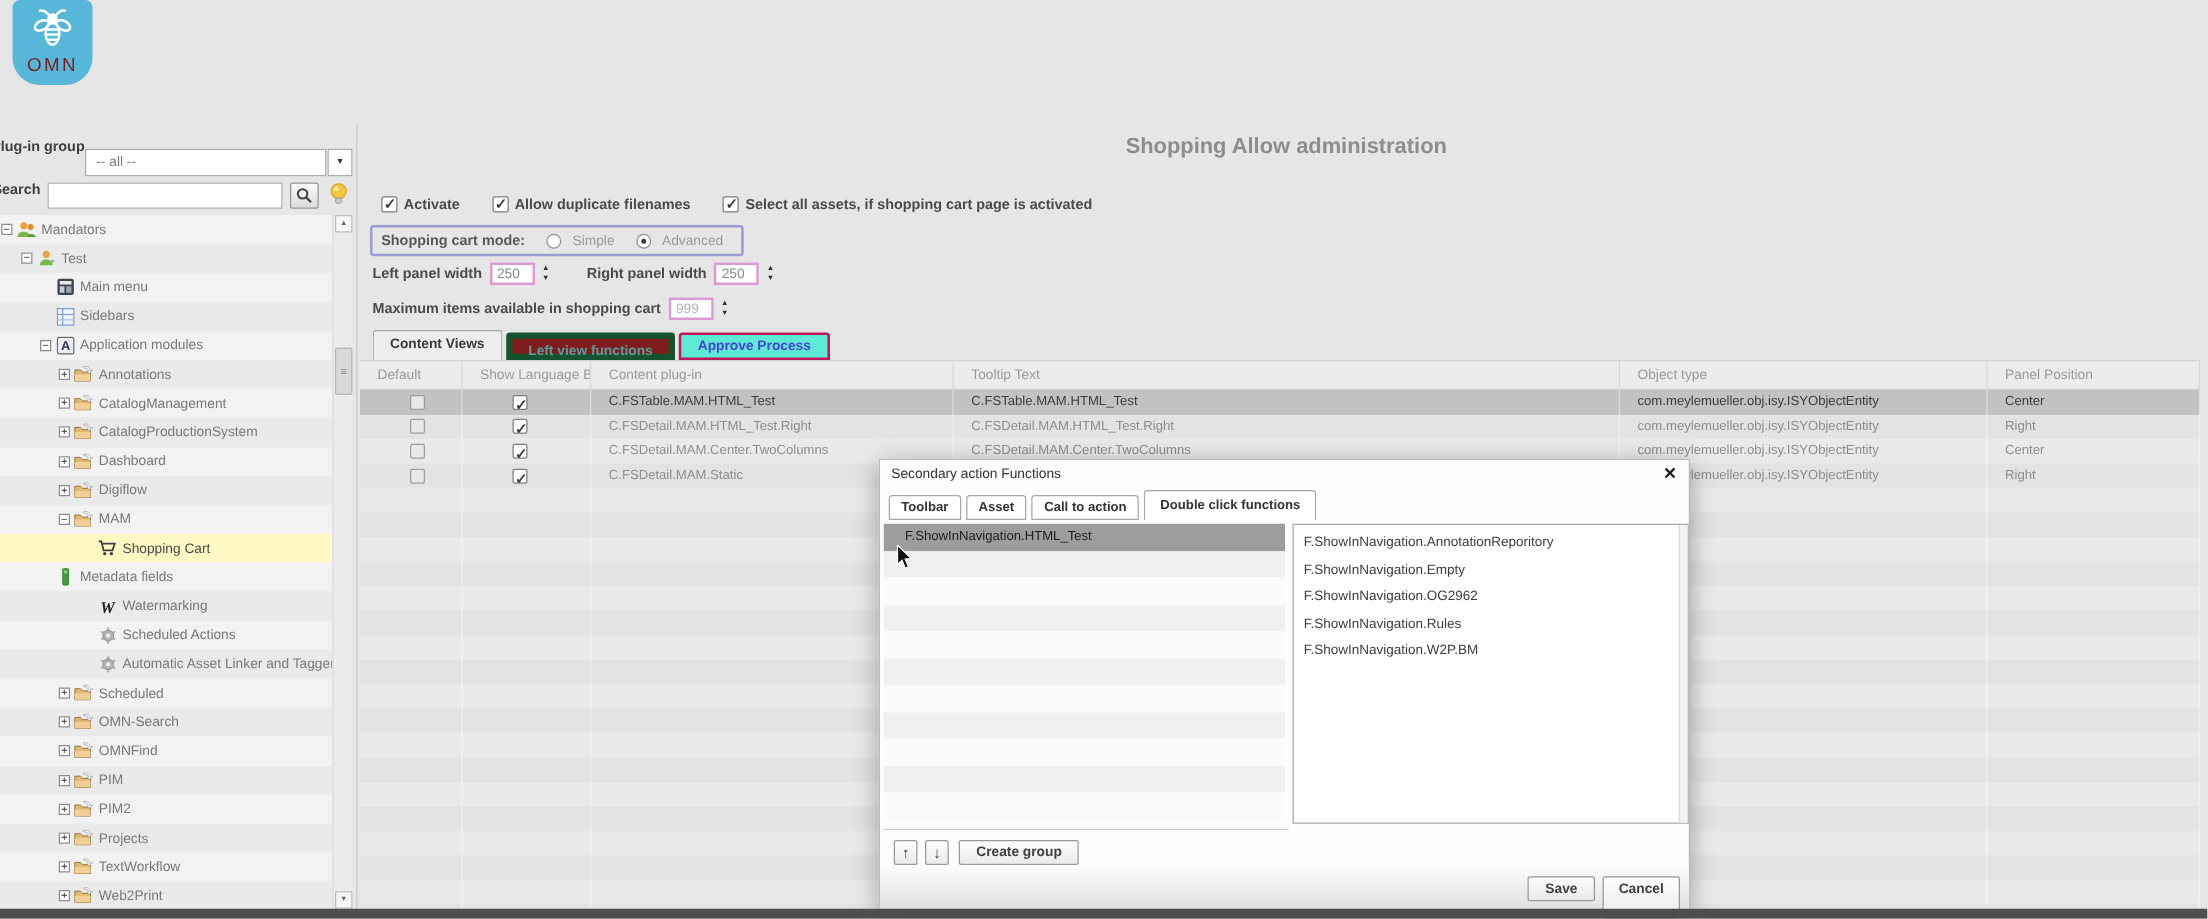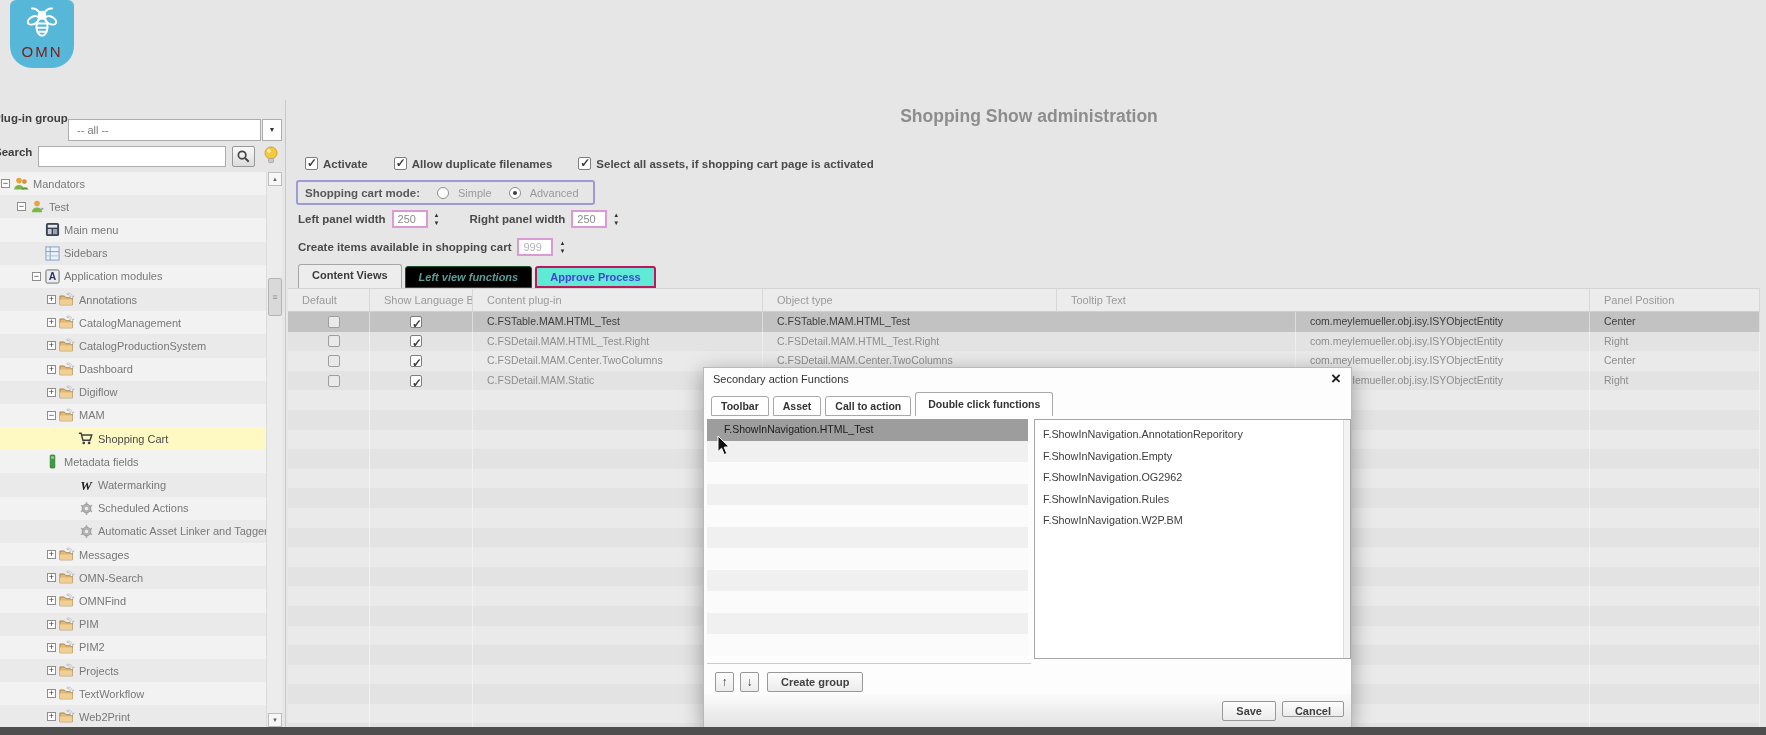--- a/index.html
+++ b/index.html
@@ -51,21 +51,21 @@
   .num-label { font-weight:bold; font-size:11.5px; color:#4a4a4a; }
   .num-input { width:36px; height:18px; background:#fff; border:2px solid #dc9ad4; color:#8a8a8a; font-size:11px; padding:0 4px; font-family:"Liberation Sans",sans-serif; }
   .num-input.dim { color:#b3b3b3; }
   .spin { display:flex; flex-direction:column; gap:3px; font-size:6px; color:#2e2e2e; line-height:5px; cursor:default; }
   .gap22 { width:18px; }
 
   
   .main-tabs { left:298px; top:264px; display:flex; gap:3px; align-items:flex-end; z-index:3; }
   .mtab { height:22px; line-height:21px; padding:0 13px; font-weight:bold; font-size:11px; border-radius:3px 3px 0 0; }
   .mtab.active { background:#ededed; border:1px solid #a5a5a5; border-bottom:none; color:#3a3a3a; height:24px; }
-  .mtab.teal { background:#000000; border:1px solid #14532d; color:#5b9d98;font-style:italic; }
+  .mtab.teal { background:#7f1d1d; border:5px solid #14532d; color:#5b9d98; }
   .mtab.blue { background:#5eead4; border:2px solid #be185d; color:#4443d6; line-height:19px; }
 
   
   .table { left:288px; top:288px; width:1472px; height:439px; overflow:hidden; }
   .thead { display:flex; height:24px; background:#ececec; border-top:1px solid #d4d4d4; border-bottom:1px solid #cfcfcf; }
   .th { color:#9a9a9a; font-size:11px; line-height:23px; padding-left:14px; border-right:1px solid #d8d8d8; overflow:hidden; white-space:nowrap; }
   .trrow { display:flex; height:19.6px; align-items:center; color:#8d8d8d; }
   .trrow.a { background:#eaeaea; } .trrow.b { background:#e3e3e3; }
   .trrow.sel { background:#c2c2c2; color:#3c3c3c; }
   .td { padding-left:14px; overflow:hidden; white-space:nowrap; border-right:1px solid rgba(255,255,255,0.45); height:100%; line-height:19.6px; font-size:10.5px; }
@@ -86,21 +86,21 @@
   .mleft-sep { position:absolute; left:3px; top:295px; width:324px; height:1px; background:#cccccc; }
   .mright { position:absolute; left:330px; top:51px; width:317px; height:240px; background:#fff; border:1px solid #a6a6a6; padding:4px 0 0 0; }
   .mrrow { height:21.5px; line-height:21.5px; padding-left:8px; font-size:10.8px; color:#3d3d3d; white-space:nowrap; overflow:hidden; }
   .mr-scroll { position:absolute; right:0; top:0; width:7px; height:238px; background:#f3f3f3; border-left:1px solid #ddd; }
   .mbtn { background:linear-gradient(#fdfdfd,#ebebeb); border:1px solid #989898; border-radius:2px; font-weight:bold; font-size:11px; color:#404040; text-align:center; cursor:default; }
   .arrow-btn { position:absolute; top:304px; width:19px; height:20px; line-height:18px; font-size:12px; }
   .up-btn { left:11px; } .down-btn { left:36px; }
   .create-btn { position:absolute; left:63px; top:304px; height:20px; line-height:18px; padding:0 13px; }
   .modal-footer { position:absolute; left:0; top:326px; width:100%; height:33px; background:linear-gradient(#fbfbfb,#e2e2e2); }
   .save-btn { position:absolute; right:75px; top:7px; height:20px; line-height:18px; padding:0 13px; }
-  .cancel-btn { position:absolute; right:7px; top:7px; height:16px; line-height:18px; padding:0 12px; }
+  .cancel-btn { position:absolute; right:7px; top:7px; height:34px; line-height:18px; padding:0 12px; }
   .cursor { position:absolute; left:13px; top:68px; z-index:5; }
 
   .bottom-bar { left:0; top:727px; width:1766px; height:8px; background:#4e4e4e; z-index:40; }
 </style>
 </head>
 <body>
 
 <div class="abs logo">
   <span>
     <svg width="44" height="40" viewBox="0 0 44 44">
@@ -327,21 +327,21 @@
     </div>
     <div class="trow even" style="padding-left: 47px;">
       <span class="exp">+</span>
       <span class="ticon">
         <svg width="17" height="15" viewBox="0 0 18 16">
           <path d="M1,4 L1,14 L15,14 L15,6 L8,6 L6,4 Z" fill="#e3b873" stroke="#8a6a30" stroke-width="0.8"></path>
           <path d="M1,8 L15,8 L15,14 L1,14 Z" fill="#f0cf96"></path>
           <path d="M9,1 q5,-1 6,4 l2,-1 -2.6,3 -2.6,-1.6 1.6,-0.6 q-1,-3 -4.4,-2.6 z" fill="#fdfdfd" stroke="#8a8a8a" stroke-width="0.5"></path>
         </svg>
       </span>
-      <span>Messages</span>
+      <span>Scheduled</span>
     </div>
     <div class="trow odd" style="padding-left: 47px;">
       <span class="exp">+</span>
       <span class="ticon">
         <svg width="17" height="15" viewBox="0 0 18 16">
           <path d="M1,4 L1,14 L15,14 L15,6 L8,6 L6,4 Z" fill="#e3b873" stroke="#8a6a30" stroke-width="0.8"></path>
           <path d="M1,8 L15,8 L15,14 L1,14 Z" fill="#f0cf96"></path>
           <path d="M9,1 q5,-1 6,4 l2,-1 -2.6,3 -2.6,-1.6 1.6,-0.6 q-1,-3 -4.4,-2.6 z" fill="#fdfdfd" stroke="#8a8a8a" stroke-width="0.5"></path>
         </svg>
       </span>
@@ -414,21 +414,21 @@
       <span>Web2Print</span>
     </div>
   </div>
 <div class="abs tree-scroll">
   <div class="scroll-btn" style="top:0;">▲</div>
   <div class="scroll-thumb"></div>
   <div class="scroll-btn" style="bottom:0;">▼</div>
 </div>
 <div class="abs vsplit"></div>
 
-<div class="abs page-title">Shopping Show administration</div>
+<div class="abs page-title">Shopping Allow administration</div>
 
 <div class="abs opt-row">
   <div class="opt">
     <span class="cb checked"></span>
     <span>Activate</span>
   </div>
   <div class="opt">
     <span class="cb checked"></span>
     <span>Allow duplicate filenames</span>
   </div>
@@ -456,41 +456,41 @@
   <span class="gap22"></span>
   <span class="num-label">Right panel width</span>
   <input class="num-input" value="250" style="">
   <span class="spin">
       <span>▲</span>
       <span>▼</span>
     </span>
 </div>
 
 <div class="abs num-row nr2">
-  <span class="num-label">Create items available in shopping cart</span>
+  <span class="num-label">Maximum items available in shopping cart</span>
   <input class="num-input dim" value="999" style="">
   <span class="spin">
       <span>▲</span>
       <span>▼</span>
     </span>
 </div>
 
 <div class="abs main-tabs">
   <div class="mtab active">Content Views</div>
   <div class="mtab teal">Left view functions</div>
   <div class="mtab blue">Approve Process</div>
 </div>
 
 <div class="abs table" id="table">
     <div class="thead">
       <div class="th" style="width: 82px;">Default</div>
       <div class="th" style="width: 103px;">Show Language Bar</div>
       <div class="th" style="width: 290px;">Content plug-in</div>
+      <div class="th" style="width: 533px;">Tooltip Text</div>
       <div class="th" style="width: 294px;">Object type</div>
-      <div class="th" style="width: 533px;">Tooltip Text</div>
       <div class="th" style="width: 170px;">Panel Position</div>
     </div>
     <div class="trrow sel">
       <div class="td cbcell" style="width: 82px;">
         <span class="cb ghost"></span>
       </div>
       <div class="td cbcell" style="width: 103px;">
         <span class="cb checked"></span>
       </div>
       <div class="td" style="width: 290px;">C.FSTable.MAM.HTML_Test</div>

